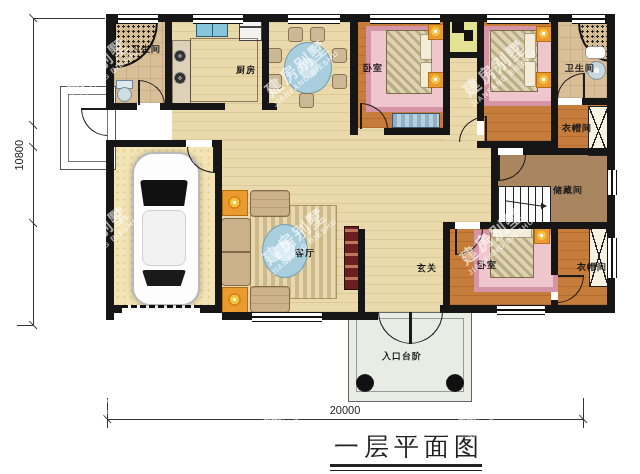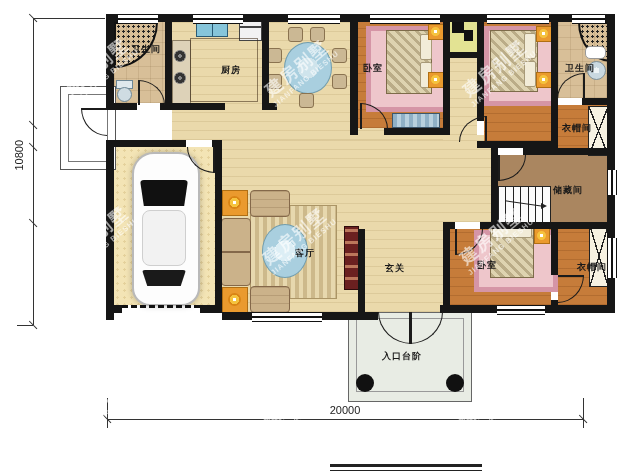--- a/index.html
+++ b/index.html
@@ -223,29 +223,29 @@
   <div class="door arc-br leaf-l" style="left:409px;top:312px;width:31px;height:31px;"></div>
 
   <div class="floor" style="left:348px;top:312px;width:122px;height:88px;background:#e8ece4;border:1px solid #666;"></div>
   <div class="floor" style="left:356px;top:318px;width:106px;height:72px;border:1px solid #999;"></div>
   <div class="furn" style="left:356px;top:374px;width:18px;height:18px;border-radius:50%;background:#111;z-index:4;"></div>
   <div class="furn" style="left:446px;top:374px;width:18px;height:18px;border-radius:50%;background:#111;z-index:4;"></div>
   <div class="floor" style="left:60px;top:86px;width:54px;height:82px;background:#fff;border:1px solid #555;"></div>
   <div class="floor" style="left:68px;top:94px;width:38px;height:66px;border:1px solid #777;"></div>
 
   <div class="lbl" style="left:146px;top:49px;">卫生间</div>
-  <div class="lbl" style="left:231px;top:70px;">厨房</div>
+  <div class="lbl" style="left:246px;top:70px;">厨房</div>
   <div class="lbl" style="left:373px;top:68px;">卧室</div>
   <div class="lbl" style="left:580px;top:68px;">卫生间</div>
   <div class="lbl" style="left:577px;top:128px;">衣帽间</div>
   <div class="lbl" style="left:568px;top:190px;">储藏间</div>
   <div class="lbl" style="left:487px;top:265px;">卧室</div>
   <div class="lbl" style="left:592px;top:267px;">衣帽间</div>
   <div class="lbl" style="left:305px;top:253px;">客厅</div>
-  <div class="lbl" style="left:395px;top:268px;">玄关</div>
+  <div class="lbl" style="left:427px;top:268px;">玄关</div>
   <div class="lbl" style="left:402px;top:356px;">入口台阶</div>
 
   <div class="wm" style="left:100px;top:70px;">
       <span class="cn">建房别墅</span>
       <span class="en">JIANFANG BIESHU</span>
     </div>
   <div class="wm" style="left:300px;top:72px;">
       <span class="cn">建房别墅</span>
       <span class="en">JIANFANG BIESHU</span>
     </div>
@@ -288,16 +288,17 @@
   <div class="tick" style="left:33px;top:325px;"></div>
   <div class="dimtext" style="left:13px;top:140px;writing-mode:vertical-rl;transform:rotate(180deg);">10800</div>
 
   <div class="dim" style="left:107px;top:419px;width:476px;height:1.3px;"></div>
   <div class="dim" style="left:107px;top:398px;width:1px;height:30px;"></div>
   <div class="dim" style="left:583px;top:398px;width:1px;height:30px;"></div>
   <div class="tick" style="left:107px;top:419px;"></div>
   <div class="tick" style="left:583px;top:419px;"></div>
   <div class="dimtext" style="left:305px;top:404px;width:80px;text-align:center;">20000</div>
 
+  <div class="title" style="left:334px;top:430px;">一层平面图</div>
   <div class="a" style="left:330px;top:464px;width:152px;height:3px;background:#222;z-index:5;"></div>
   <div class="a" style="left:330px;top:470px;width:152px;height:1px;background:#222;z-index:5;"></div>
 
 </div>
 
 </body></html>

